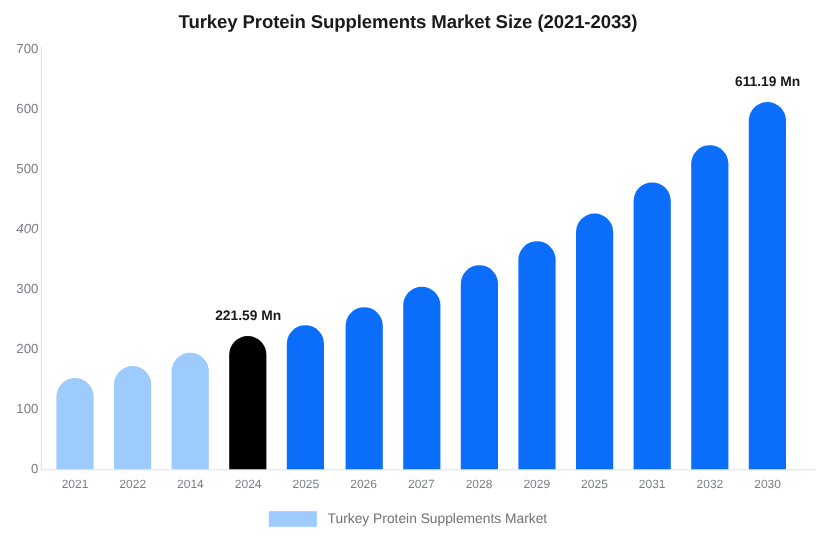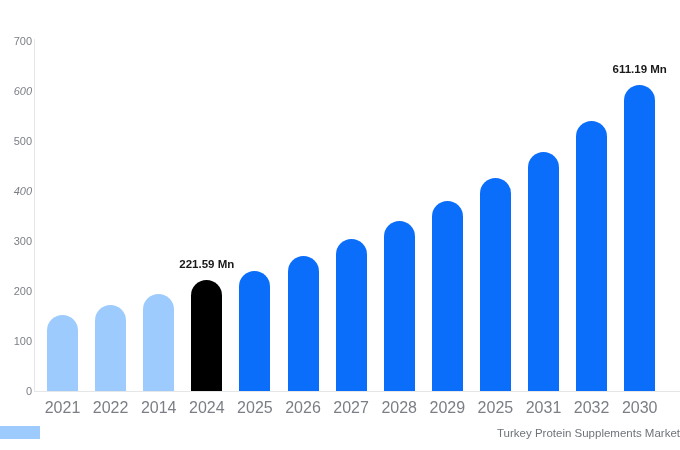--- a/index.html
+++ b/index.html
@@ -74,64 +74,65 @@
     bottom: 59px; 
     width: 31px;
     border-top-left-radius: 15.5px;
     border-top-right-radius: 15.5px;
   }
   .xtick {
     position: absolute;
     top: 399px;
     width: 60px;
     text-align: center;
-    font-size: 16px;
+    font-size: 10px;
     color: #7b7f85;
   }
   .bar-label {
     position: absolute;
     font-size: 11.5px;
     font-weight: bold;
     color: #1a1a1a;
     white-space: nowrap;
   }
   .legend {
     position: absolute;
     left: 0;
     top: 426px;
     width: 680px;
     display: flex;
-    justify-content: space-between;
+    justify-content: center;
     align-items: center;
     gap: 9px;
   }
   .legend-swatch {
     width: 40px;
     height: 13px;
     background: #9ecbfd;
   }
   .legend-label {
     font-size: 11.5px;
     color: #6f7479;
   }
 </style>
 </head>
 <body>
 
 <div id="chart-root">
 
+  <div class="chart-title">Turkey Protein Supplements Market Size (2021-2033)</div>
 
   <div class="ytick-wrap">
       <div class="ytick" style="top: 391px;">0</div>
       <div class="ytick" style="top: 341px;">100</div>
       <div class="ytick" style="top: 291px;">200</div>
       <div class="ytick" style="top: 241px;">300</div>
       <div class="ytick" style="top: 191px; font-style: italic;">400</div>
       <div class="ytick" style="top: 141px;">500</div>
-      <div class="ytick" style="top: 91px; font-style: italic;">600</div>
+      <div class="ytick" style="top: 91px;">600</div>
       <div class="ytick" style="top: 41px;">700</div>
     </div>
 
   <div class="y-axis-line"></div>
   <div class="x-axis-line"></div>
 
   <div class="bars-layer" id="bars-layer">
       <div class="bar" style="left: 47px; height: 76.5px; background: rgb(158, 203, 253);"></div>
       <div class="bar" style="left: 95.1px; height: 86px; background: rgb(158, 203, 253);"></div>
       <div class="bar" style="left: 143.2px; height: 97px; background: rgb(158, 203, 253);"></div>

